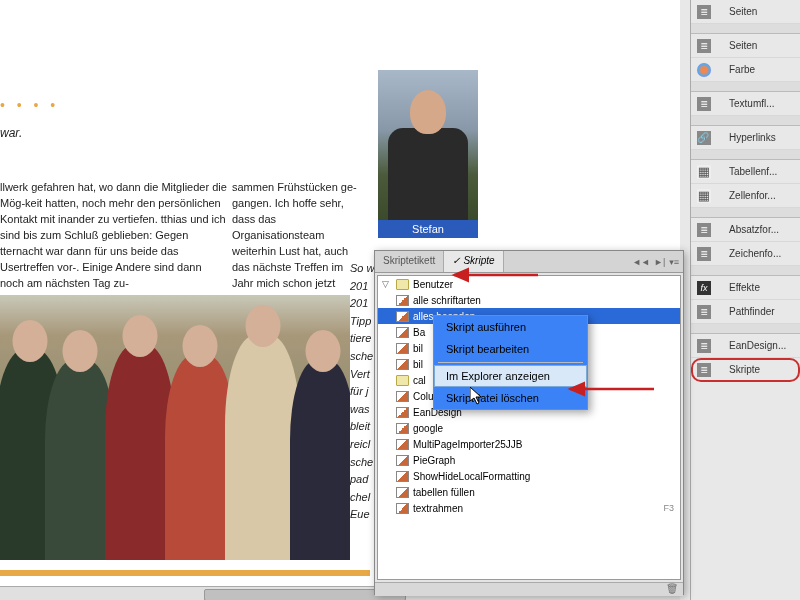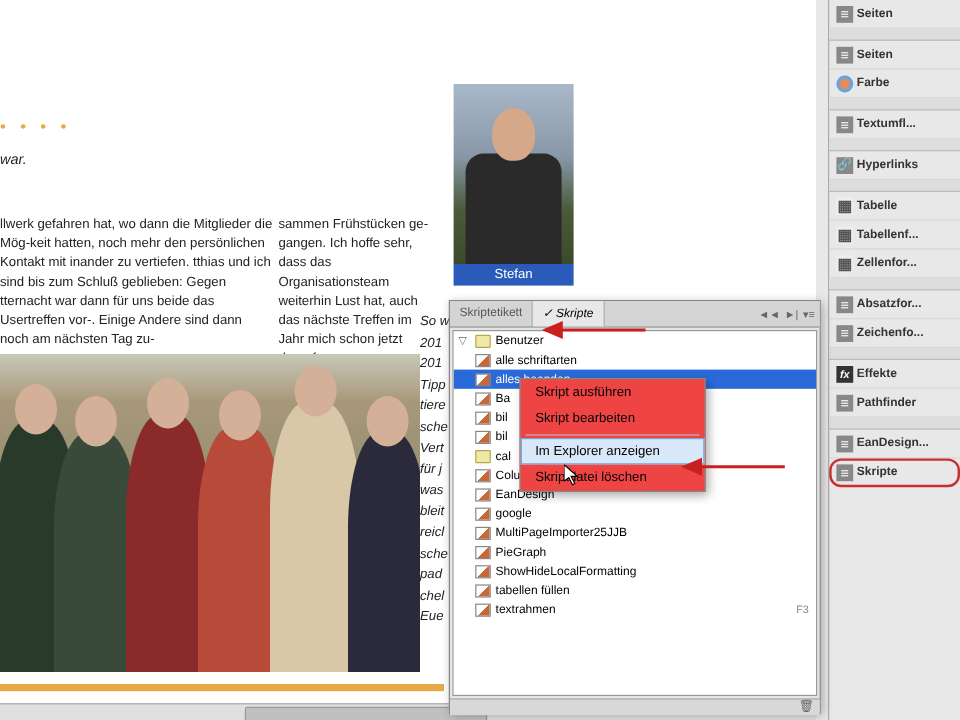--- a/index.html
+++ b/index.html
@@ -24,21 +24,21 @@
 .p1 { left: -5px; width: 70px; height: 210px; background: #2a3a2a; }
 .p2 { left: 45px; width: 70px; height: 200px; background: #3a4a3a; }
 .p3 { left: 105px; width: 70px; height: 215px; background: #8a2a2a; }
 .p4 { left: 165px; width: 70px; height: 205px; background: #b84a3a; }
 .p5 { left: 225px; width: 75px; height: 225px; background: #d8c8a8; }
 .p6 { left: 290px; width: 65px; height: 200px; background: #2a2a3a; }
 .head { position: absolute; top: -30px; left: 50%; transform: translateX(-50%); width: 35px; height: 42px; background: #d4b098; border-radius: 50%; }
 .orange-bar { position: absolute; left: 0; top: 570px; width: 370px; height: 6px; background: #e8a845; }
 
 .right-panels { position: absolute; right: 0; top: 0; width: 110px; height: 600px; background: #e8e8e8; border-left: 1px solid #aaa; }
-.panel-btn { display: flex; align-items: center; height: 24px; padding: 0 6px; font-size: 10px; color: #333; border-bottom: 1px solid #d8d8d8; cursor: pointer; gap: 3px; font-weight: bold; }
+.panel-btn { display: flex; align-items: center; height: 24px; padding: 0 6px; font-size: 10px; color: #333; border-bottom: 1px solid #d8d8d8; cursor: pointer; gap: 18px; }
 .panel-sep { height: 10px; border-bottom: 1px solid #bbb; background: #ddd; }
 .panel-btn.highlighted { outline: 2px solid #c83030; outline-offset: -2px; border-radius: 10px; }
 .pic { width: 14px; height: 14px; background: #888; display: inline-block; flex-shrink: 0; }
 .pic.lines::before { content: "≡"; color: #fff; font-size: 12px; display: block; text-align: center; line-height: 14px; }
 .pic.palette { background: radial-gradient(circle,#e85 30%,#5ae 60%,#a5e 100%); border-radius: 50%; }
 .pic.table::before { content: "▦"; color: #555; background: #eee; font-size: 13px; display: block; text-align: center; line-height: 14px; }
 .pic.fx { background: #333; }
 .pic.fx::before { content: "fx"; color: #fff; font-size: 9px; font-style: italic; display: block; text-align: center; line-height: 14px; }
 .pic.link::before { content: "🔗"; font-size: 10px; display: block; text-align: center; line-height: 14px; }
 
@@ -53,21 +53,21 @@
 .tree-row.folder { padding-left: 4px; }
 .tree-row.selected { background: #2a6ad8; color: #fff; }
 .tree-arrow { width: 10px; font-size: 9px; color: #666; }
 .tree-icon { width: 13px; height: 11px; background: #e8d878; border: 1px solid #b8a848; display: inline-block; flex-shrink: 0; }
 .tree-icon.folder-i { background: #f0e8a8; border-radius: 1px; }
 .tree-icon.script-i { background: linear-gradient(135deg,#fff 50%,#c86838 50%); border: 1px solid #888; }
 .tree-row .shortcut { margin-left: auto; margin-right: 6px; color: #888; font-size: 9px; }
 .sp-footer { height: 14px; background: #d8d8d8; border-top: 1px solid #aaa; display: flex; justify-content: flex-end; padding: 0 4px; }
 .sp-footer span { width: 14px; font-size: 10px; color: #666; text-align: center; cursor: pointer; }
 
-.ctx-menu { position: absolute; left: 433px; top: 315px; width: 155px; background: #ef4444; border: 1px solid #888; box-shadow: 3px 3px 8px rgba(0,0,0,0.35); font-size: 11px; z-index: 50; }
+.ctx-menu { position: absolute; left: 433px; top: 315px; width: 155px; background: #3b82f6; border: 1px solid #888; box-shadow: 3px 3px 8px rgba(0,0,0,0.35); font-size: 11px; z-index: 50; }
 .ctx-item { padding: 5px 12px; cursor: pointer; }
 .ctx-item.hov { background: #d8e8f8; outline: 1px solid #7aa8d8; outline-offset: -1px; }
 .ctx-sep { height: 1px; background: #bbb; margin: 2px 4px; }
 
 .arrow-red { position: absolute; z-index: 60; pointer-events: none; }
 .arrow-red svg { overflow: visible; }
 .cursor { position: absolute; left: 470px; top: 387px; z-index: 70; font-size: 14px; pointer-events: none; }
 
 .scrollbar-h { position: absolute; left: 0; bottom: 0; width: 680px; height: 14px; background: #e0e0e0; border-top: 1px solid #aaa; }
 .scrollbar-h::before { content: ""; position: absolute; left: 30%; width: 200px; height: 10px; top: 2px; background: #c0c0c0; border: 1px solid #999; border-radius: 2px; }
@@ -154,24 +154,20 @@
       <span>Textumfl...</span>
     </div>
     <div class="panel-sep"></div>
     <div class="panel-btn">
       <span class="pic link"></span>
       <span>Hyperlinks</span>
     </div>
     <div class="panel-sep"></div>
     <div class="panel-btn">
       <span class="pic table"></span>
-      <span>Tabelle</span>
-    </div>
-    <div class="panel-btn">
-      <span class="pic table"></span>
       <span>Tabellenf...</span>
     </div>
     <div class="panel-btn">
       <span class="pic table"></span>
       <span>Zellenfor...</span>
     </div>
     <div class="panel-sep"></div>
     <div class="panel-btn">
       <span class="pic lines"></span>
       <span>Absatzfor...</span>

